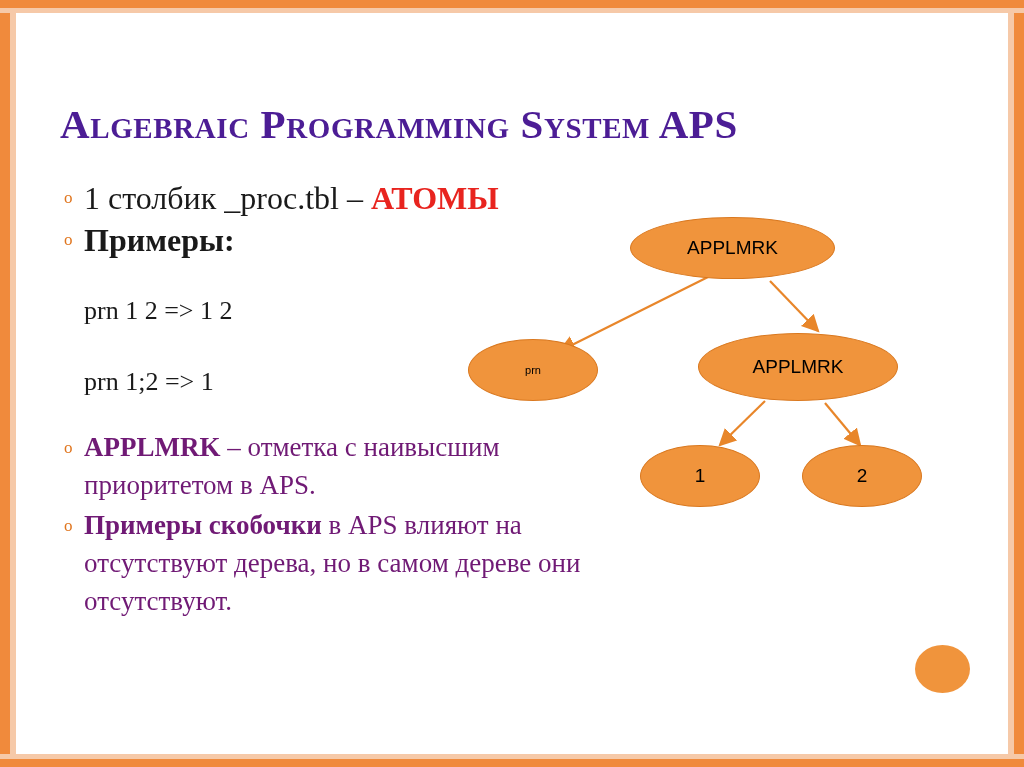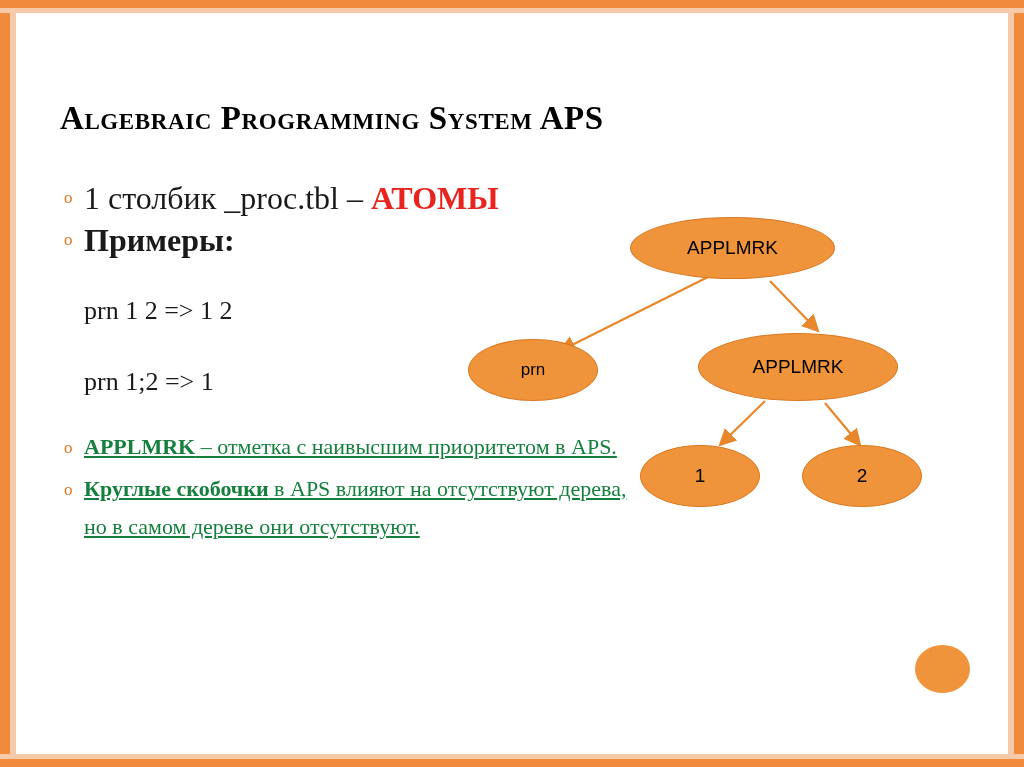--- a/index.html
+++ b/index.html
@@ -65,24 +65,24 @@
     background: #f6c9a8;
   }
 
   
   .slide-title {
     position: absolute;
     left: 60px;
     top: 100px;
     width: 900px;
     font-family: "Liberation Serif", serif;
-    font-size: 33px;
+    font-size: 41px;
     font-variant: small-caps;
     letter-spacing: 0.6px;
-    color: #000000;
+    color: #4c1d95;
     font-weight: bold;
   }
 
   
   .content {
     position: absolute;
     left: 60px;
     top: 178px;
     width: 580px;
   }
@@ -113,24 +113,23 @@
     color: #1a1a1a;
     padding-left: 24px;
     margin-top: 31px;
   }
   .bold { font-weight: bold; }
   .red { color: #e8241f; font-weight: bold; }
 
   .gap { height: 26px; }
 
   .para {
-    font-size: 22px;
+    font-size: 27px;
     line-height: 38px;
-    color: #15803d;
-    text-decoration: underline;
+    color: #701a75;
   }
 
   
   .diagram {
     position: absolute;
     left: 440px;
     top: 205px;
     width: 520px;
     height: 340px;
   }
@@ -147,21 +146,21 @@
     box-sizing: border-box;
   }
   .node-root {
     left: 190px; top: 12px;
     width: 205px; height: 62px;
     font-size: 19px;
   }
   .node-prn {
     left: 28px; top: 134px;
     width: 130px; height: 62px;
-    font-size: 17px;
+    font-size: 11px;
   }
   .node-applmrk2 {
     left: 258px; top: 128px;
     width: 200px; height: 68px;
     font-size: 19px;
   }
   .node-one {
     left: 200px; top: 240px;
     width: 120px; height: 62px;
     font-size: 19px;
@@ -219,21 +218,21 @@
 
   <div class="gap"></div>
 
   <div class="bullet-row">
     <span class="bullet-mark">o</span>
     <span class="bullet-text para"><span class="bold">APPLMRK</span><span> – отметка с наивысшим приоритетом в APS.</span></span>
   </div>
 
   <div class="bullet-row">
     <span class="bullet-mark">o</span>
-    <span class="bullet-text para"><span class="bold">Круглые скобочки</span><span> в APS влияют на отсутствуют дерева, но в самом дереве они отсутствуют.</span></span>
+    <span class="bullet-text para"><span class="bold">Примеры скобочки</span><span> в APS влияют на отсутствуют дерева, но в самом дереве они отсутствуют.</span></span>
   </div>
 
 </div>
 
 <div class="diagram">
   <svg class="arrows" viewBox="0 0 520 340">
     <defs>
       <marker id="ah" markerWidth="9" markerHeight="9" refX="7" refY="4" orient="auto">
         <path d="M0,0 L8,4 L0,8 z" fill="#e8862a"></path>
       </marker>

